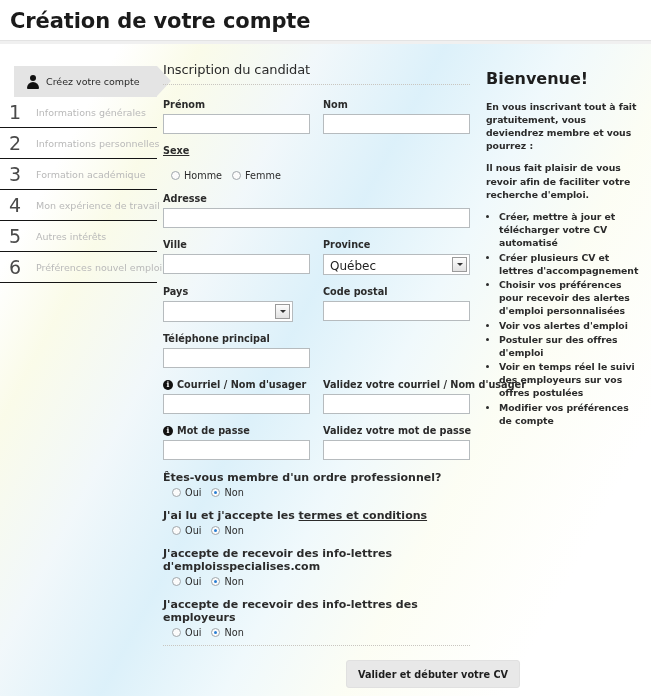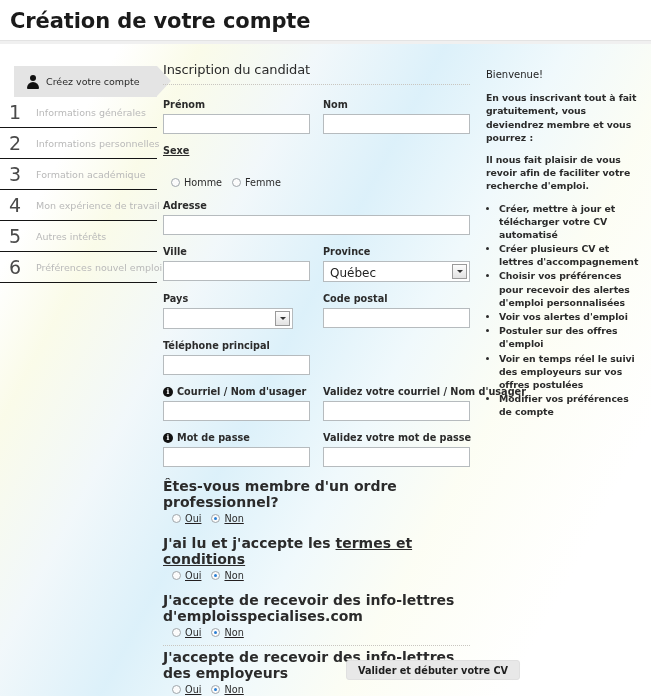--- a/index.html
+++ b/index.html
@@ -241,52 +241,51 @@
     content: "";
     position: absolute;
     left: 2px; top: 2px;
     width: 3px; height: 3px;
     border-radius: 50%;
     background: #2a7fd4;
   }
 
   .q-block { margin-bottom: 2px; }
   .q-text {
-    font-size: 14px;
+    font-size: 11px;
     font-weight: bold;
     color: #2b2b2b;
     margin-bottom: 3px;
   }
   .q-text .lnk {
     text-decoration: underline;
     color: #2b2b2b;
   }
   .q-radios {
     display: flex;
     align-items: flex-start;
     padding-left: 9px;
     margin-bottom: 11px;
-    text-decoration: underline;
-  }
-
-  .sexe-label { margin-bottom: 21px; text-decoration: underline; }
+  }
+
+  .sexe-label { margin-bottom: 14px; text-decoration: underline; }
 
   
   #welcome {
     position: absolute;
     left: 486px; top: 68px;
     width: 155px;
     font-size: 9.3px;
     color: #2b2b2b;
     line-height: 1.42;
   }
   #welcome h3 {
     margin: 0 0 9px 0;
-    font-size: 10px;
-    font-weight: normal;
+    font-size: 16px;
+    font-weight: bold;
     color: #1e1e1e;
   }
   #welcome p {
     margin: 0 0 9px 0;
     font-weight: bold;
     letter-spacing: -0.05px;
   }
   #welcome ul {
     margin: 0;
     padding-left: 13px;
@@ -301,21 +300,21 @@
   
   #footer-sep {
     position: absolute;
     left: 163px; top: 645px;
     width: 307px; height: 0;
     border-top: 1px dotted #c9c6c0;
   }
   #submit-btn {
     position: absolute;
     left: 346px; top: 660px;
-    height: 20px;
+    height: 28px;
     padding: 0 11px;
     background: #e8e8e8;
     border: 1px solid #e0e0e0;
     border-radius: 3px;
     font-family: "DejaVu Sans", sans-serif;
     font-size: 9.7px;
     font-weight: bold;
     color: #1e1e1e;
     cursor: pointer;
   }

